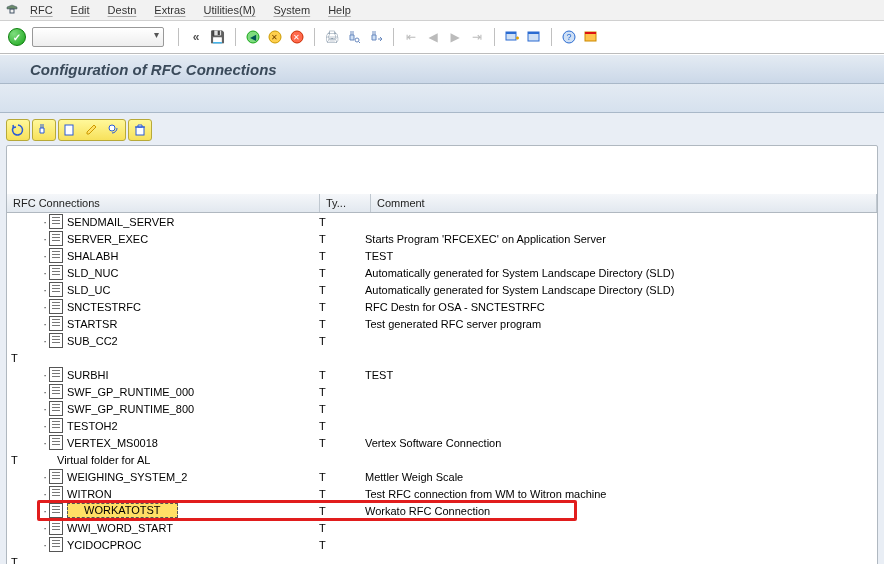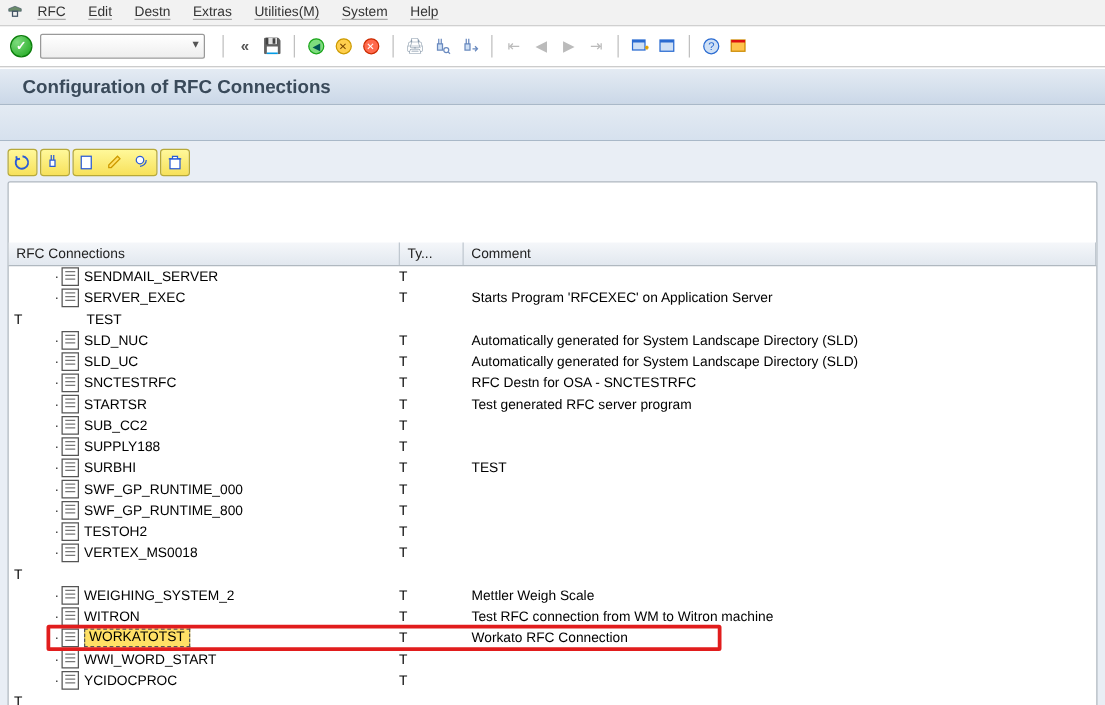--- a/index.html
+++ b/index.html
@@ -67,21 +67,21 @@
 }
 .title-band {
   height: 28px;
   background: linear-gradient(#e4ebf3, #cbd8e8);
   border-top: 1px solid #fff;
   border-bottom: 1px solid #a9b8c8;
   display:flex; align-items:center;
   padding-left: 18px;
 }
 .title-band h1 {
-  margin:0; font-size: 15px; font-weight: bold;
+  margin:12px; font-size: 15px; font-style: italic; font-weight: bold;
   color: #3a4a5a;
 }
 .sub-band {
   height: 28px;
   background: linear-gradient(#e4ebf3, #d6e1ee);
   border-bottom: 1px solid #a9b8c8;
 }
 .content-area {
   background: #e9eef5;
   padding: 6px;
@@ -137,21 +137,21 @@
 .tbody::-webkit-scrollbar-thumb { background:#c0c0c0; border:1px solid #999; }
 .tbody::-webkit-scrollbar-button { display:block; height:16px; background:#d8d8d8; border:1px solid #aaa; }
 .row {
   display:flex;
   height:17px;
   align-items:center;
 }
 .cell { padding: 0 4px; }
 .cell.name-cell { width: 300px; display:flex; align-items:center; }
 .cell.type-cell { width: 38px; }
-.cell.comment-cell { flex:1;margin-left:12px; }
+.cell.comment-cell { flex:1; }
 .tree-indent { display:inline-block; width: 36px; text-align:right; padding-right:2px; color:#444; }
 .tree-indent:before { content:"· "; color:#333; }
 .doc-icon {
   width: 12px; height: 13px; display:inline-block; margin-right:4px;
   border:1px solid #555; background:#fff; position:relative; flex-shrink:0;
 }
 .doc-icon:before {
   content:""; position:absolute; left:2px; right:2px; top:2px; height:1px; background:#777;
   box-shadow: 0 3px 0 #777, 0 6px 0 #777;
 }
@@ -160,21 +160,21 @@
   left: 30px; right: 300px; height: 21px;
   border: 3px solid #e11d1d;
   border-radius: 2px;
   pointer-events:none;
   box-sizing:border-box;
 }
 .sel-label {
   display:inline-block;
   background:#ffe066;
   border:1px dashed #555;
-  padding: 0 3px;
+  padding: 0 16px;
   line-height: 13px;
 }
 
 
 .filler { height: 300px; }
 </style>
 </head>
 <body>
 
 <div class="menubar">
@@ -331,20 +331,25 @@
         <div class="row">
           <div class="cell name-cell">
             <span class="tree-indent"></span>
             <span class="doc-icon"></span>
             <span>SERVER_EXEC</span>
           </div>
           <div class="cell type-cell">T</div>
           <div class="cell comment-cell">Starts Program 'RFCEXEC' on Application Server</div>
         </div>
         <div class="row">
+          <div class="cell name-cell">
+            <span class="tree-indent"></span>
+            <span class="doc-icon"></span>
+            <span>SHALABH</span>
+          </div>
           <div class="cell type-cell">T</div>
           <div class="cell comment-cell">TEST</div>
         </div>
         <div class="row">
           <div class="cell name-cell">
             <span class="tree-indent"></span>
             <span class="doc-icon"></span>
             <span>SLD_NUC</span>
           </div>
           <div class="cell type-cell">T</div>
@@ -380,25 +385,20 @@
         <div class="row">
           <div class="cell name-cell">
             <span class="tree-indent"></span>
             <span class="doc-icon"></span>
             <span>SUB_CC2</span>
           </div>
           <div class="cell type-cell">T</div>
           <div class="cell comment-cell"></div>
         </div>
         <div class="row">
-          <div class="cell name-cell">
-            <span class="tree-indent"></span>
-            <span class="doc-icon"></span>
-            <span>SUPPLY188</span>
-          </div>
           <div class="cell type-cell">T</div>
           <div class="cell comment-cell"></div>
         </div>
         <div class="row">
           <div class="cell name-cell">
             <span class="tree-indent"></span>
             <span class="doc-icon"></span>
             <span>SURBHI</span>
           </div>
           <div class="cell type-cell">T</div>
@@ -431,23 +431,25 @@
           <div class="cell type-cell">T</div>
           <div class="cell comment-cell"></div>
         </div>
         <div class="row">
           <div class="cell name-cell">
             <span class="tree-indent"></span>
             <span class="doc-icon"></span>
             <span>VERTEX_MS0018</span>
           </div>
           <div class="cell type-cell">T</div>
-        </div>
-        <div class="row">
-          <div class="cell type-cell">T</div>
+          <div class="cell comment-cell">Vertex Software Connection</div>
+        </div>
+        <div class="row">
+          <div class="cell type-cell">T</div>
+          <div class="cell comment-cell">Virtual folder for AL</div>
         </div>
         <div class="row">
           <div class="cell name-cell">
             <span class="tree-indent"></span>
             <span class="doc-icon"></span>
             <span>WEIGHING_SYSTEM_2</span>
           </div>
           <div class="cell type-cell">T</div>
           <div class="cell comment-cell">Mettler Weigh Scale</div>
         </div>

